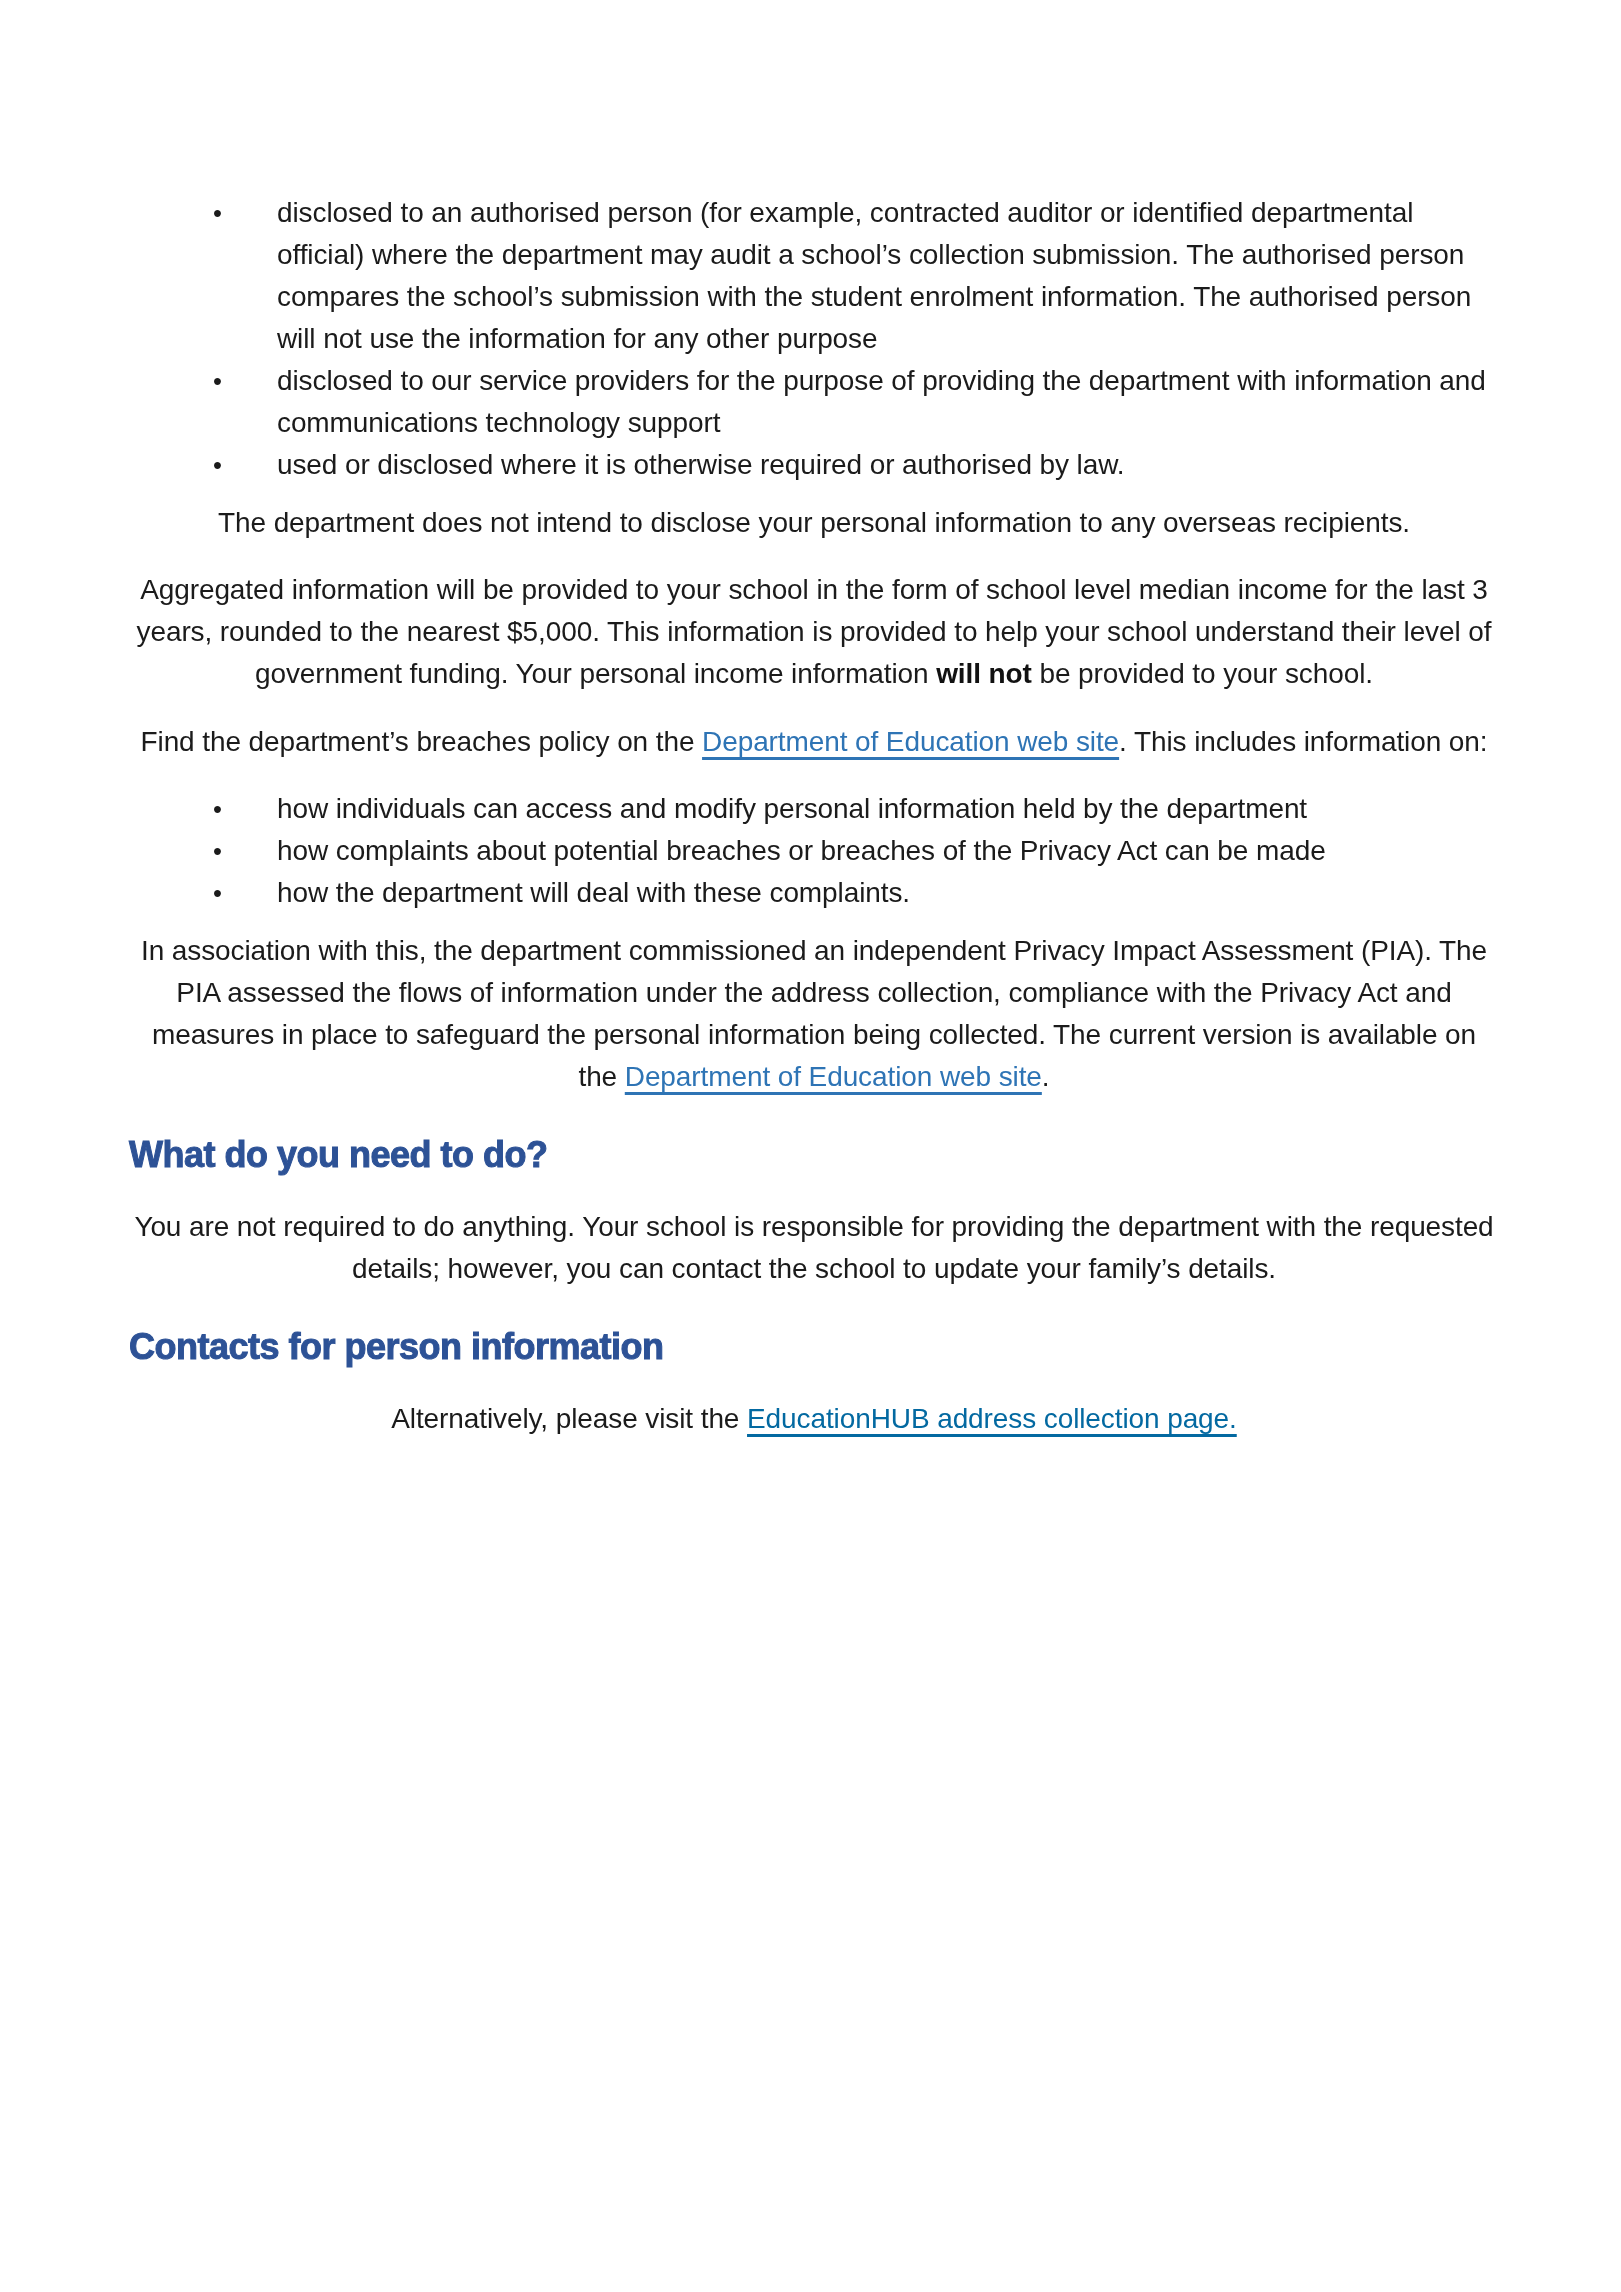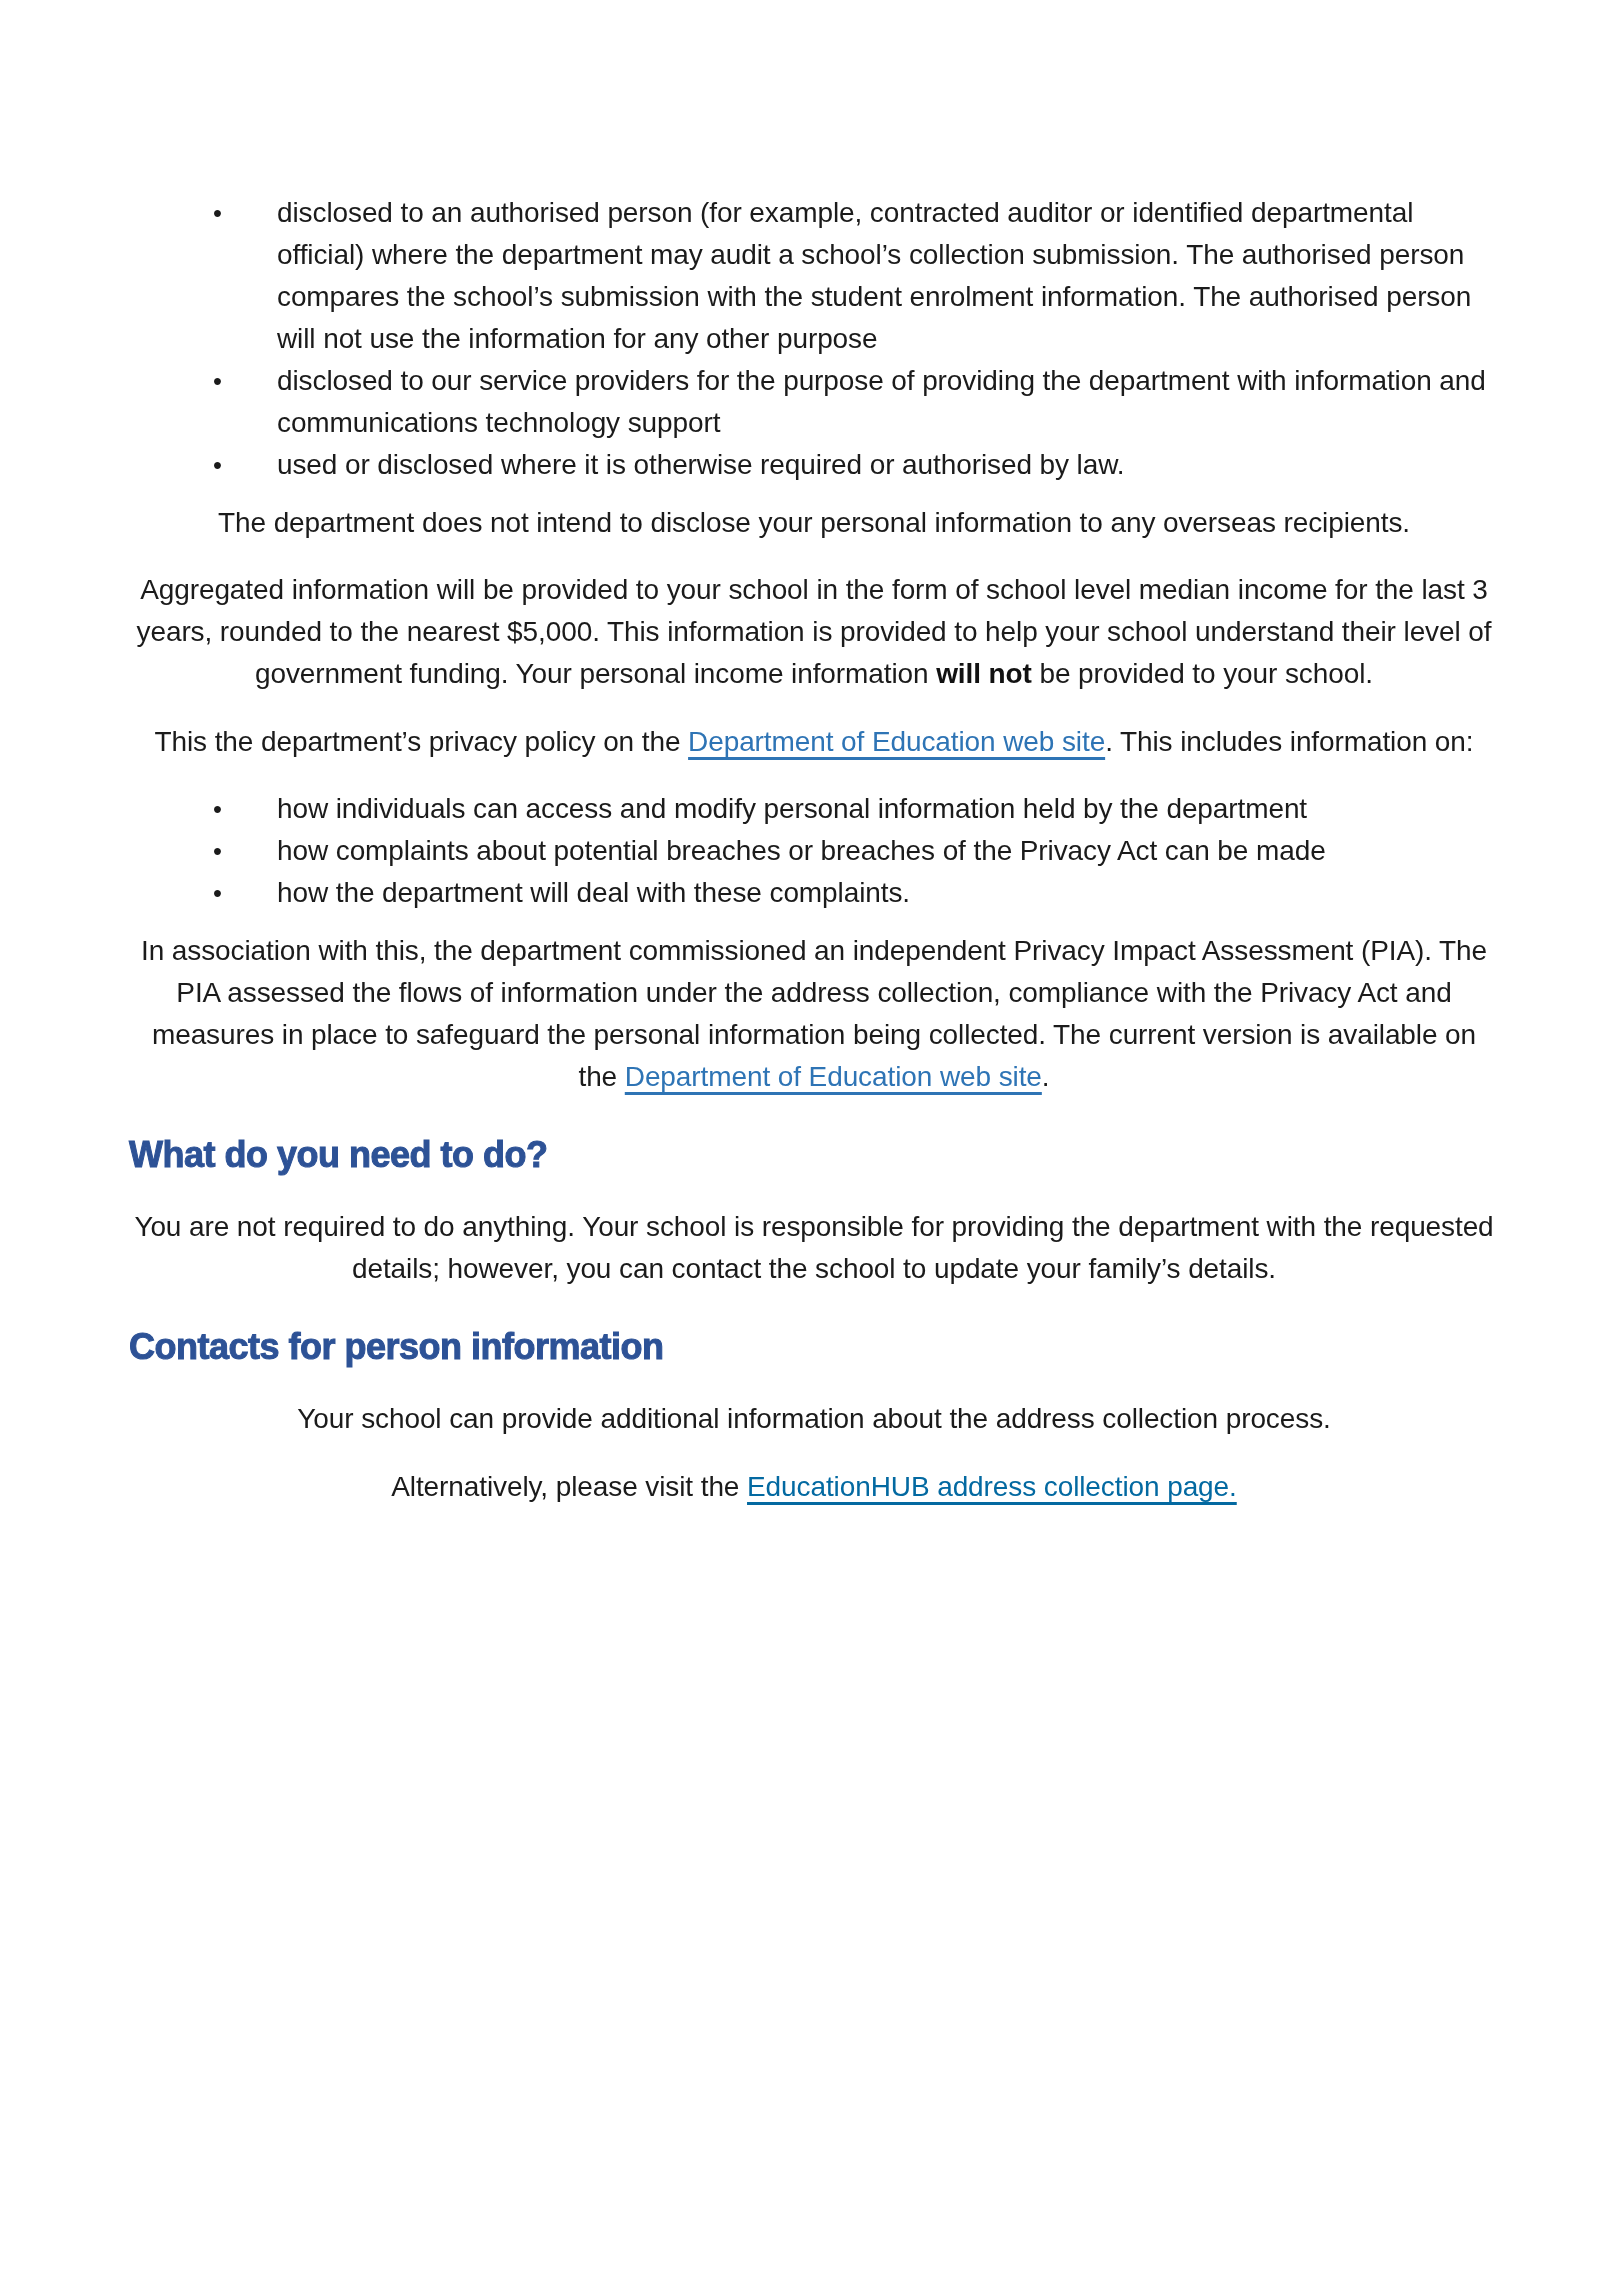--- a/index.html
+++ b/index.html
@@ -89,21 +89,21 @@
     <li>
       <span class="bullet">•</span>
       <span>used or disclosed where it is otherwise required or authorised by law.</span>
     </li>
   </ul>
 
   <p>The department does not intend to disclose your personal information to any overseas recipients.</p>
 
   <p><span>Aggregated information will be provided to your school in the form of school level median income for the last 3 years, rounded to the nearest $5,000. This information is provided to help your school understand their level of government funding. Your personal income information </span><span class="bold">will not</span><span> be provided to your school.</span></p>
 
-  <p><span>This the department’s privacy policy on the </span><a class="doc-link">Department of Education web site</a><span>. This includes information on:</span></p>
+  <p><span>Find the department’s breaches policy on the </span><a class="doc-link">Department of Education web site</a><span>. This includes information on:</span></p>
 
   <ul class="bullet-list">
     <li>
       <span class="bullet">•</span>
       <span>how individuals can access and modify personal information held by the department</span>
     </li>
     <li>
       <span class="bullet">•</span>
       <span>how complaints about potential breaches or breaches of the Privacy Act can be made</span>
     </li>
@@ -114,18 +114,17 @@
   </ul>
 
   <p><span>In association with this, the department commissioned an independent Privacy Impact Assessment (PIA). The PIA assessed the flows of information under the address collection, compliance with the Privacy Act and measures in place to safeguard the personal information being collected. The current version is available on the </span><a class="doc-link">Department of Education web site</a><span>.</span></p>
 
   <h1>What do you need to do?</h1>
 
   <p>You are not required to do anything. Your school is responsible for providing the department with the requested details; however, you can contact the school to update your family’s details.</p>
 
   <h1>Contacts for person information</h1>
 
-  <p>Your school can provide additional information about the address collection process.</p>
 
   <p><span>Alternatively, please visit the </span><a class="doc-link-visited">EducationHUB address collection page.</a></p>
 
 </div>
 
 
 </body></html>

